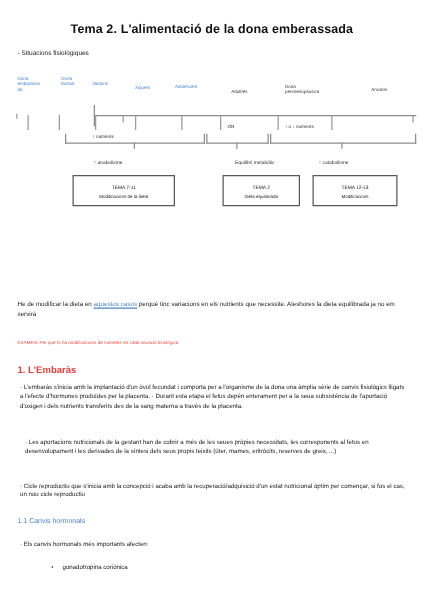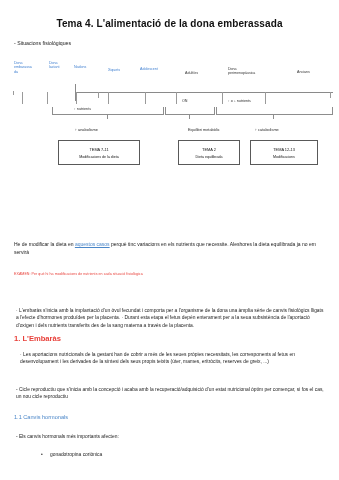--- a/index.html
+++ b/index.html
@@ -194,21 +194,21 @@
     position: absolute;
     left: -9px;
     top: -0.5px;
   }
 </style>
 </head>
 <body>
 
 <div class="page">
 
-  <div class="doc-title">Tema 4. L'alimentació de la dona emberassada</div>
+  <div class="doc-title">Tema 2. L'alimentació de la dona emberassada</div>
   <div class="subtitle-line">- Situacions fisiològiques</div>
 
   <div class="diagram">
 
     <div class="stage-label" style="left:14px; top:6px;">Dona
 embarassa
 da</div>
     <div class="stage-label" style="left:49px; top:6px;">Dona
 lactant</div>
     <div class="stage-label" style="left:74px; top:10px;">Nadons</div>
@@ -261,21 +261,21 @@
     <div class="tbox" style="left:250px; top:85px; width:68px; height:25px;">
       <div class="t1">TEMA 12-13</div>
       <div class="t2">Modificacions</div>
     </div>
   </div>
 
   <div class="body-text" style="left:14px; top:241px; width:312px;"><span>He de modificar la dieta en </span><a class="inline-link" href="#">aquestos casos</a><span> perquè tinc variacions en els nutrients que necessite. Aleshores la dieta equilibrada ja no em servirà</span></div>
 
   <div class="exam-note" style="left:14px; top:272px;">EXAMEN: Per què hi ha modificacions de nutrients en cada situació fisiològica</div>
 
-  <div class="h-sec" style="left:14px; top:291px;margin-top:43px;">1. L'Embaràs</div>
+  <div class="h-sec" style="left:14px; top:291px;">1. L'Embaràs</div>
 
   <div class="para" style="left:16px; top:307px; width:308px;">· L'embaràs s'inicia amb la implantació d'un òvul fecundat i comporta per a l'organisme de la dona una àmplia sèrie de canvis fisiològics lligats a l'efecte d'hormones produïdes per la placenta. · Durant esta etapa el fetus depén enterament per a la seua subsistència de l'aportació d'oxigen i dels nutrients transferits des de la sang materna a través de la placenta.</div>
 
   <div class="para" style="left:20px; top:351px; width:305px;">· Les aportacions nutricionals de la gestant han de cobrir a més de les seues pròpies necessitats, les corresponents al fetus en desenvolupament i les derivades de la síntesi dels seus propis teixits (úter, mames, eritròcits, reserves de greix, ...)</div>
 
   <div class="para" style="left:16px; top:386px; width:308px;">- Cicle reproductiu que s'inicia amb la concepció i acaba amb la recuperació/adquisició d'un estat nutricional òptim per començar, si fos el cas, un nou cicle reproductiu</div>
 
   <div class="h-sub" style="left:14px; top:414px;">1.1 Canvis hormonals</div>
 
   <div class="bullet-item" style="left:16px; top:434px;">- Els canvis hormonals més importants afecten:</div>

